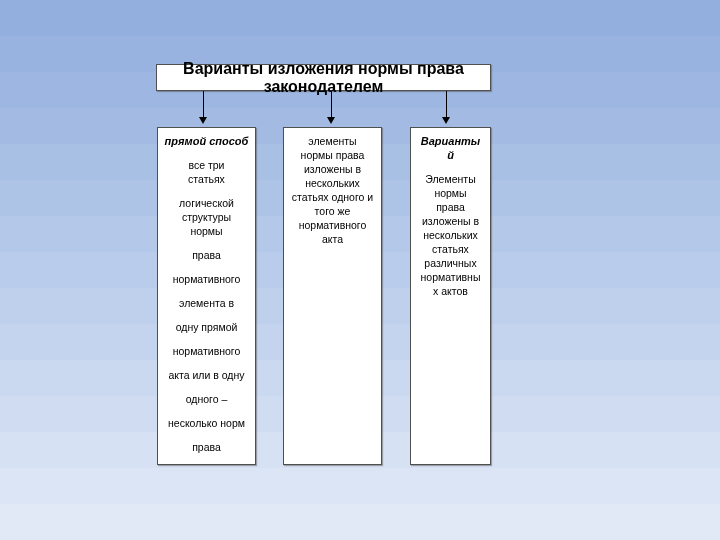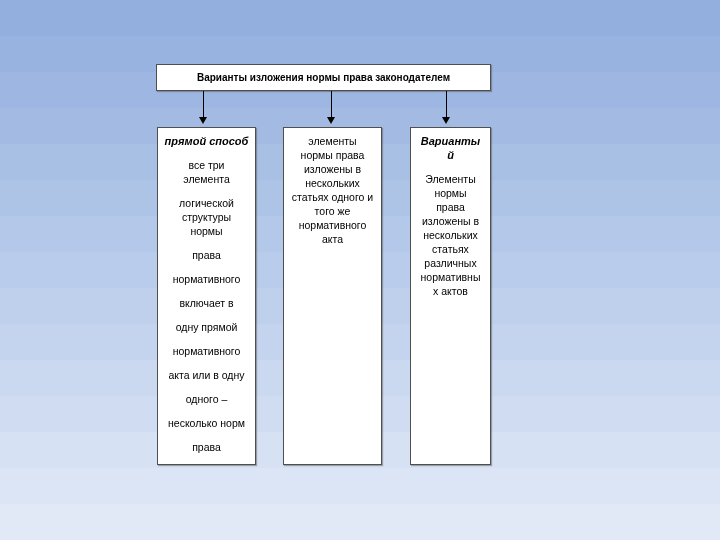--- a/index.html
+++ b/index.html
@@ -38,21 +38,21 @@
       #dbe5f5 468px,#dbe5f5 504px,
       #e1e9f7 504px,#e1e9f7 540px);
   }
   .title-box{
     position:absolute;
     left:156px;top:64px;width:335px;height:27px;
     background:var(--box-fill,#fff);
     border:1px solid var(--box-border,#4f4f4f);
     box-shadow:1px 1px 1px rgba(80,80,80,.45);
     display:flex;align-items:center;justify-content:center;
-    font-size:10px;font-weight:bold;
+    font-size:16px;font-weight:bold;
     text-align:center;
   }
   .flow-box{
     position:absolute;
     top:127px;height:338px;
     background:var(--box-fill,#fff);
     border:1px solid var(--box-border,#4f4f4f);
     box-shadow:1px 1px 1px rgba(80,80,80,.45);
     text-align:center;
     font-size:10.5px;line-height:14px;
@@ -102,27 +102,27 @@
   <div class="arrow arrow-1"></div>
   <div class="arrow arrow-2"></div>
   <div class="arrow arrow-3"></div>
 
   <div class="flow-box box-1">
     <div>
         <p class="heading">прямой способ</p>
       </div>
     <div>
         <p class="para">все  три
-элемента</p>
+статьях</p>
         <p class="para">логической
 структуры
 нормы</p>
         <p class="para">права</p>
         <p class="para">нормативного</p>
-        <p class="para">включает  в</p>
+        <p class="para">элемента  в</p>
         <p class="para">одну прямой</p>
         <p class="para">нормативного</p>
         <p class="para">акта или в одну</p>
         <p class="para">одного –</p>
         <p class="para">несколько норм</p>
         <p class="para">права</p>
       </div>
   </div>
 
   <div class="flow-box box-2">

